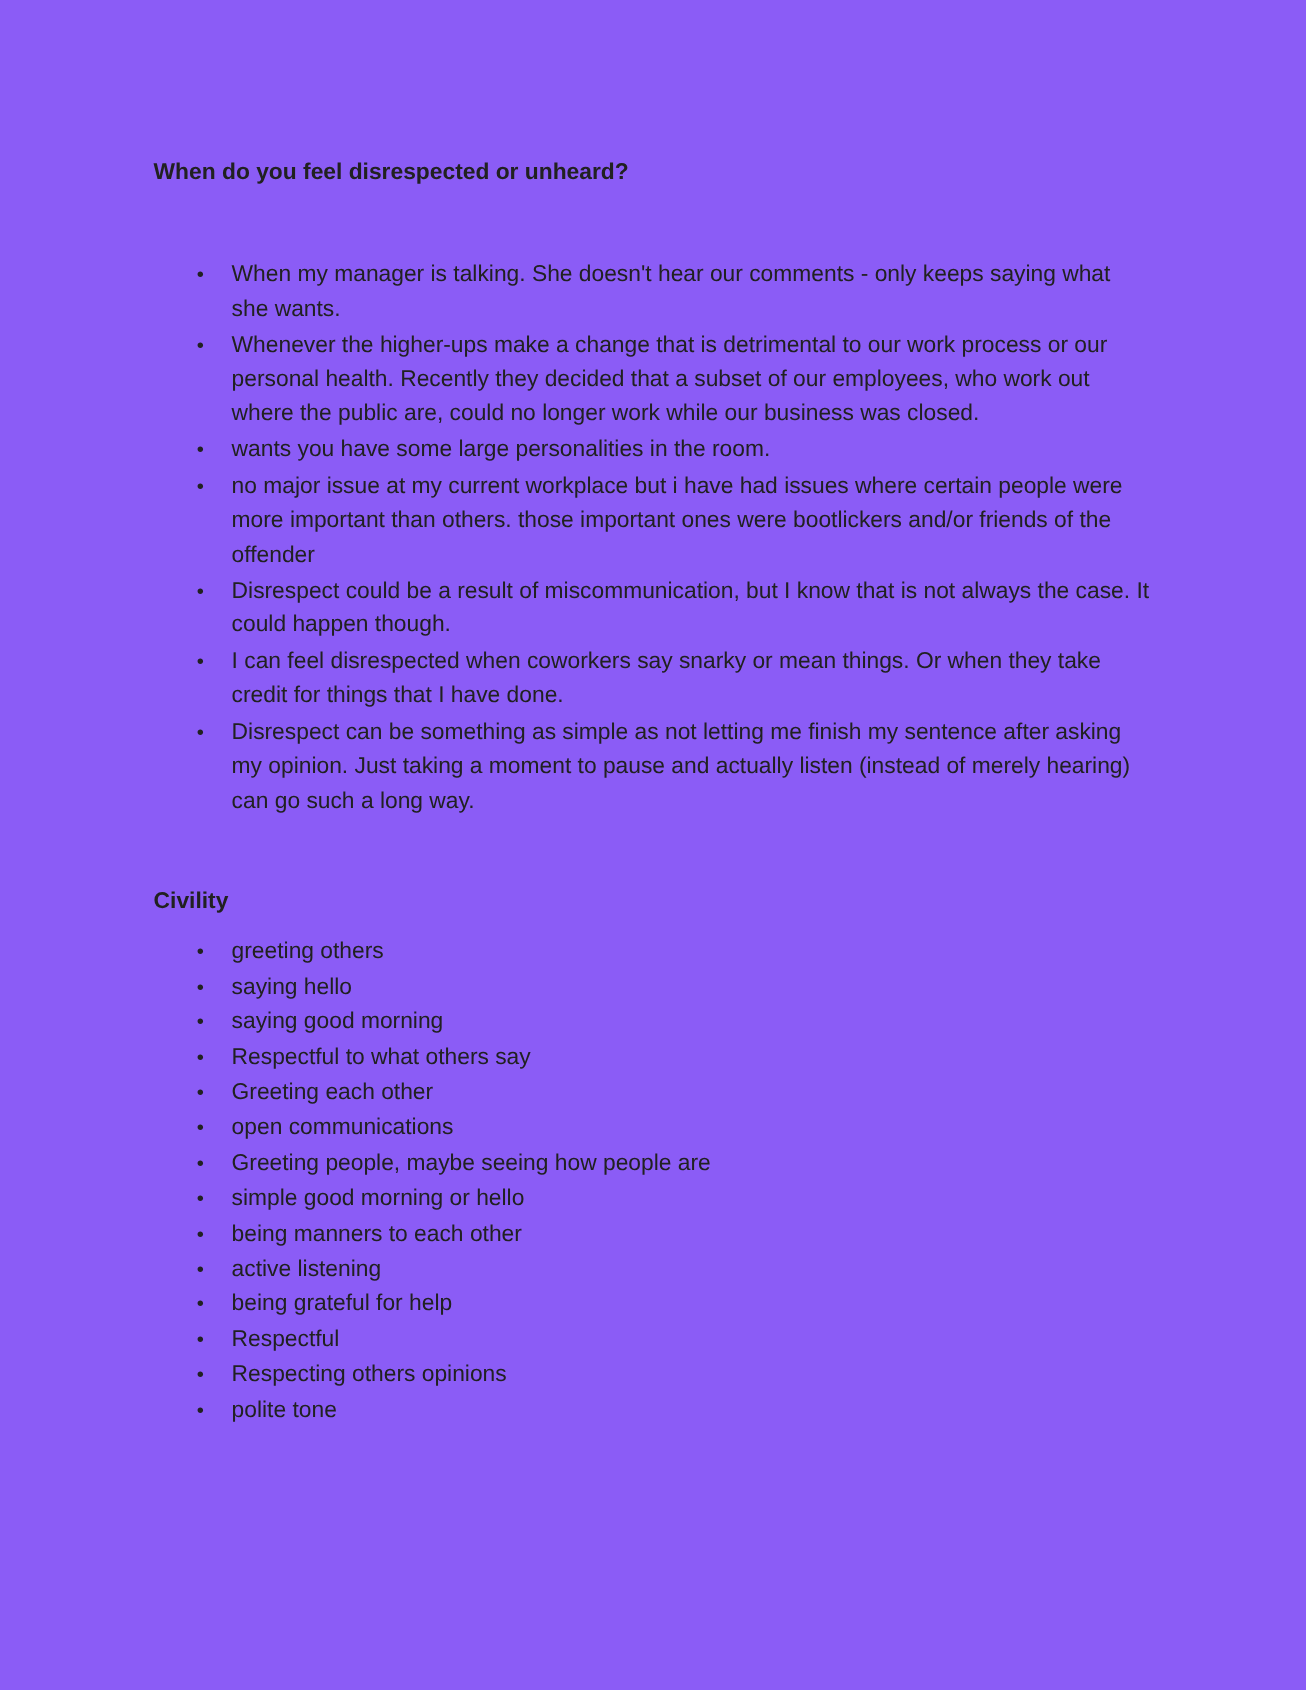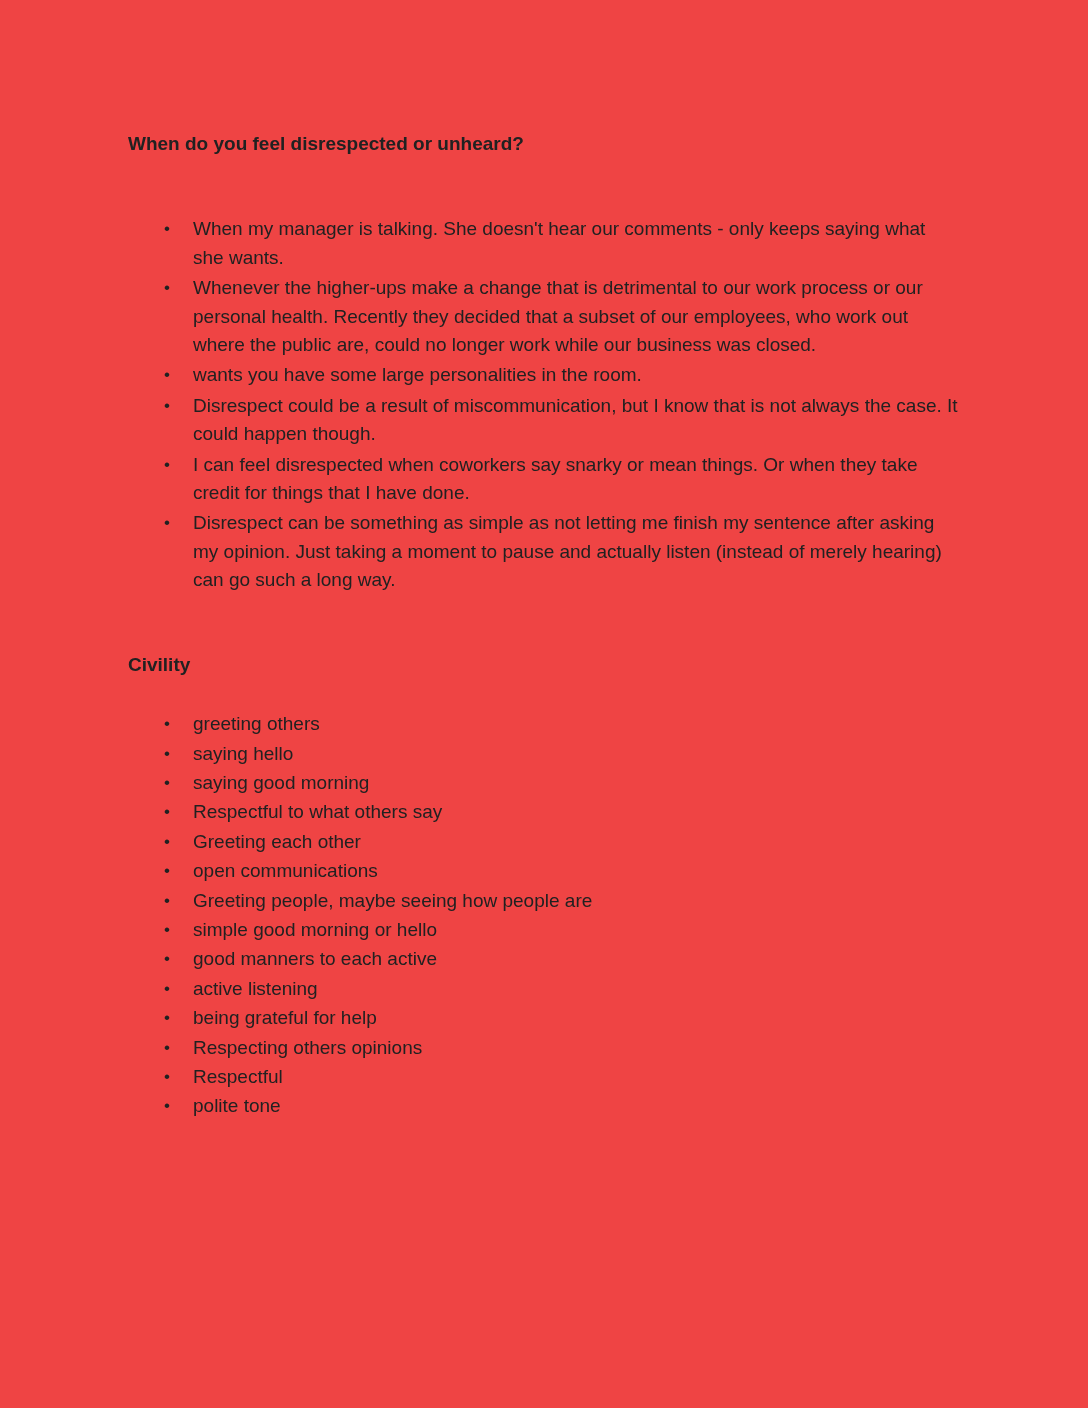--- a/index.html
+++ b/index.html
@@ -5,40 +5,40 @@
   html, body {
     margin: 0;
     padding: 0;
     background: #ffffff;
   }
   .page {
     position: relative;
     width: 1088px;
     min-height: 1408px;
     box-sizing: border-box;
-    background: #ef4444;
+    background: #8b5cf6;
     padding: 130px 108px 90px 128px;
     font-family: "Liberation Sans", "DejaVu Sans", sans-serif;
     font-size: 19px;
     line-height: 28.4px;
     color: #212121;
     -webkit-font-smoothing: antialiased;
   }
   .doc-heading {
     font-size: 19px;
     font-weight: 700;
     margin: 0;
     line-height: 28.4px;
   }
   .doc-heading.first {
     margin-bottom: 57px;
   }
   .doc-heading.section2 {
     margin-top: 56px;
-    margin-bottom: 31px;
+    margin-bottom: 13px;
   }
   ul.bullet-list {
     list-style: none;
     margin: 0;
     padding: 0;
   }
   ul.bullet-list li {
     position: relative;
     padding-left: 65px;
     margin: 0 0 2px 0;
@@ -65,37 +65,38 @@
 <body>
 
 <div class="page">
 
   <h1 class="doc-heading first">When do you feel disrespected or unheard?</h1>
 
   <ul class="bullet-list disrespect">
     <li><span class="bullet"></span><span>When my manager is talking. She doesn't hear our comments - only keeps saying what she wants.</span></li>
     <li><span class="bullet"></span><span>Whenever the higher-ups make a change that is detrimental to our work process or our personal health. Recently they decided that a subset of our employees, who work out where the public are, could no longer work while our business was closed.</span></li>
     <li><span class="bullet"></span><span>wants you have some large personalities in the room.</span></li>
+    <li><span class="bullet"></span><span>no major issue at my current workplace but i have had issues where certain people were more important than others. those important ones were bootlickers and/or friends of the offender</span></li>
     <li><span class="bullet"></span><span>Disrespect could be a result of miscommunication, but I know that is not always the case. It could happen though.</span></li>
     <li><span class="bullet"></span><span>I can feel disrespected when coworkers say snarky or mean things. Or when they take credit for things that I have done.</span></li>
     <li><span class="bullet"></span><span>Disrespect can be something as simple as not letting me finish my sentence after asking my opinion. Just taking a moment to pause and actually listen (instead of merely hearing) can go such a long way.</span></li>
   </ul>
 
   <h2 class="doc-heading section2">Civility</h2>
 
   <ul class="bullet-list civility">
     <li><span class="bullet"></span><span>greeting others</span></li>
     <li><span class="bullet"></span><span>saying hello</span></li>
     <li><span class="bullet"></span><span>saying good morning</span></li>
     <li><span class="bullet"></span><span>Respectful to what others say</span></li>
     <li><span class="bullet"></span><span>Greeting each other</span></li>
     <li><span class="bullet"></span><span>open communications</span></li>
     <li><span class="bullet"></span><span>Greeting people, maybe seeing how people are</span></li>
     <li><span class="bullet"></span><span>simple good morning or hello</span></li>
-    <li><span class="bullet"></span><span>good manners to each active</span></li>
+    <li><span class="bullet"></span><span>being manners to each other</span></li>
     <li><span class="bullet"></span><span>active listening</span></li>
     <li><span class="bullet"></span><span>being grateful for help</span></li>
+    <li><span class="bullet"></span><span>Respectful</span></li>
     <li><span class="bullet"></span><span>Respecting others opinions</span></li>
-    <li><span class="bullet"></span><span>Respectful</span></li>
     <li><span class="bullet"></span><span>polite tone</span></li>
   </ul>
 
 </div>
 
 </body></html>

